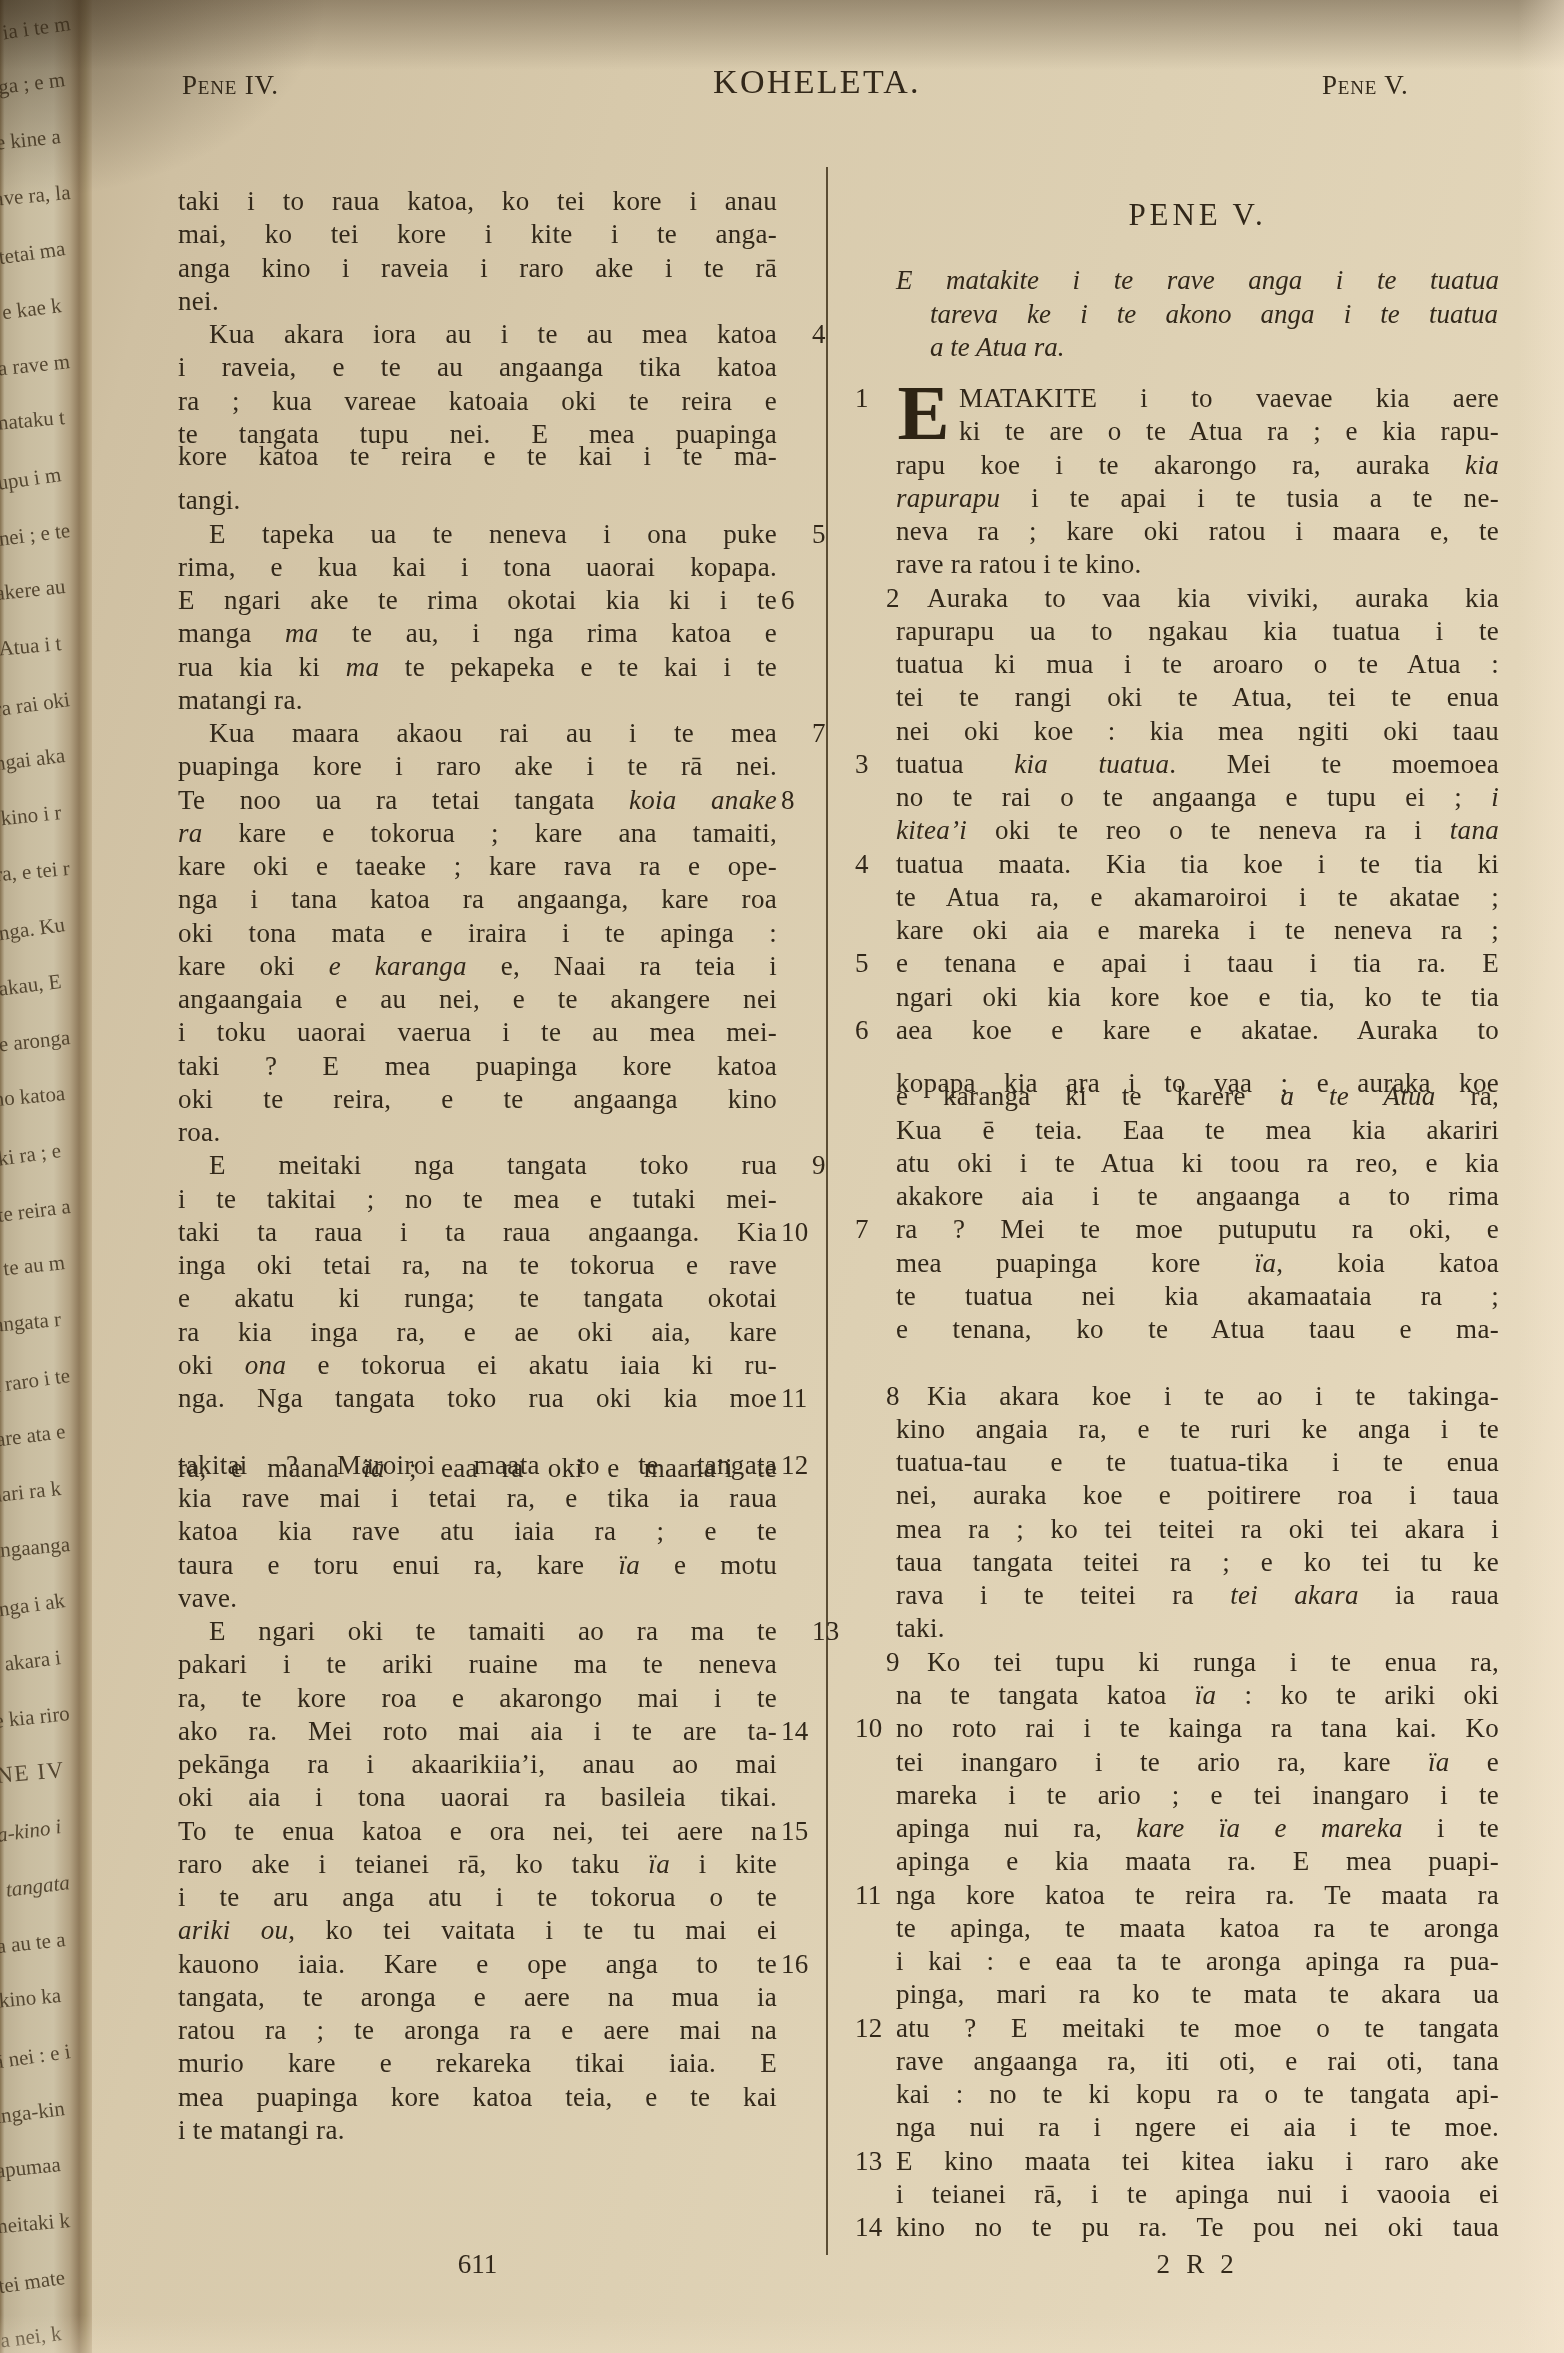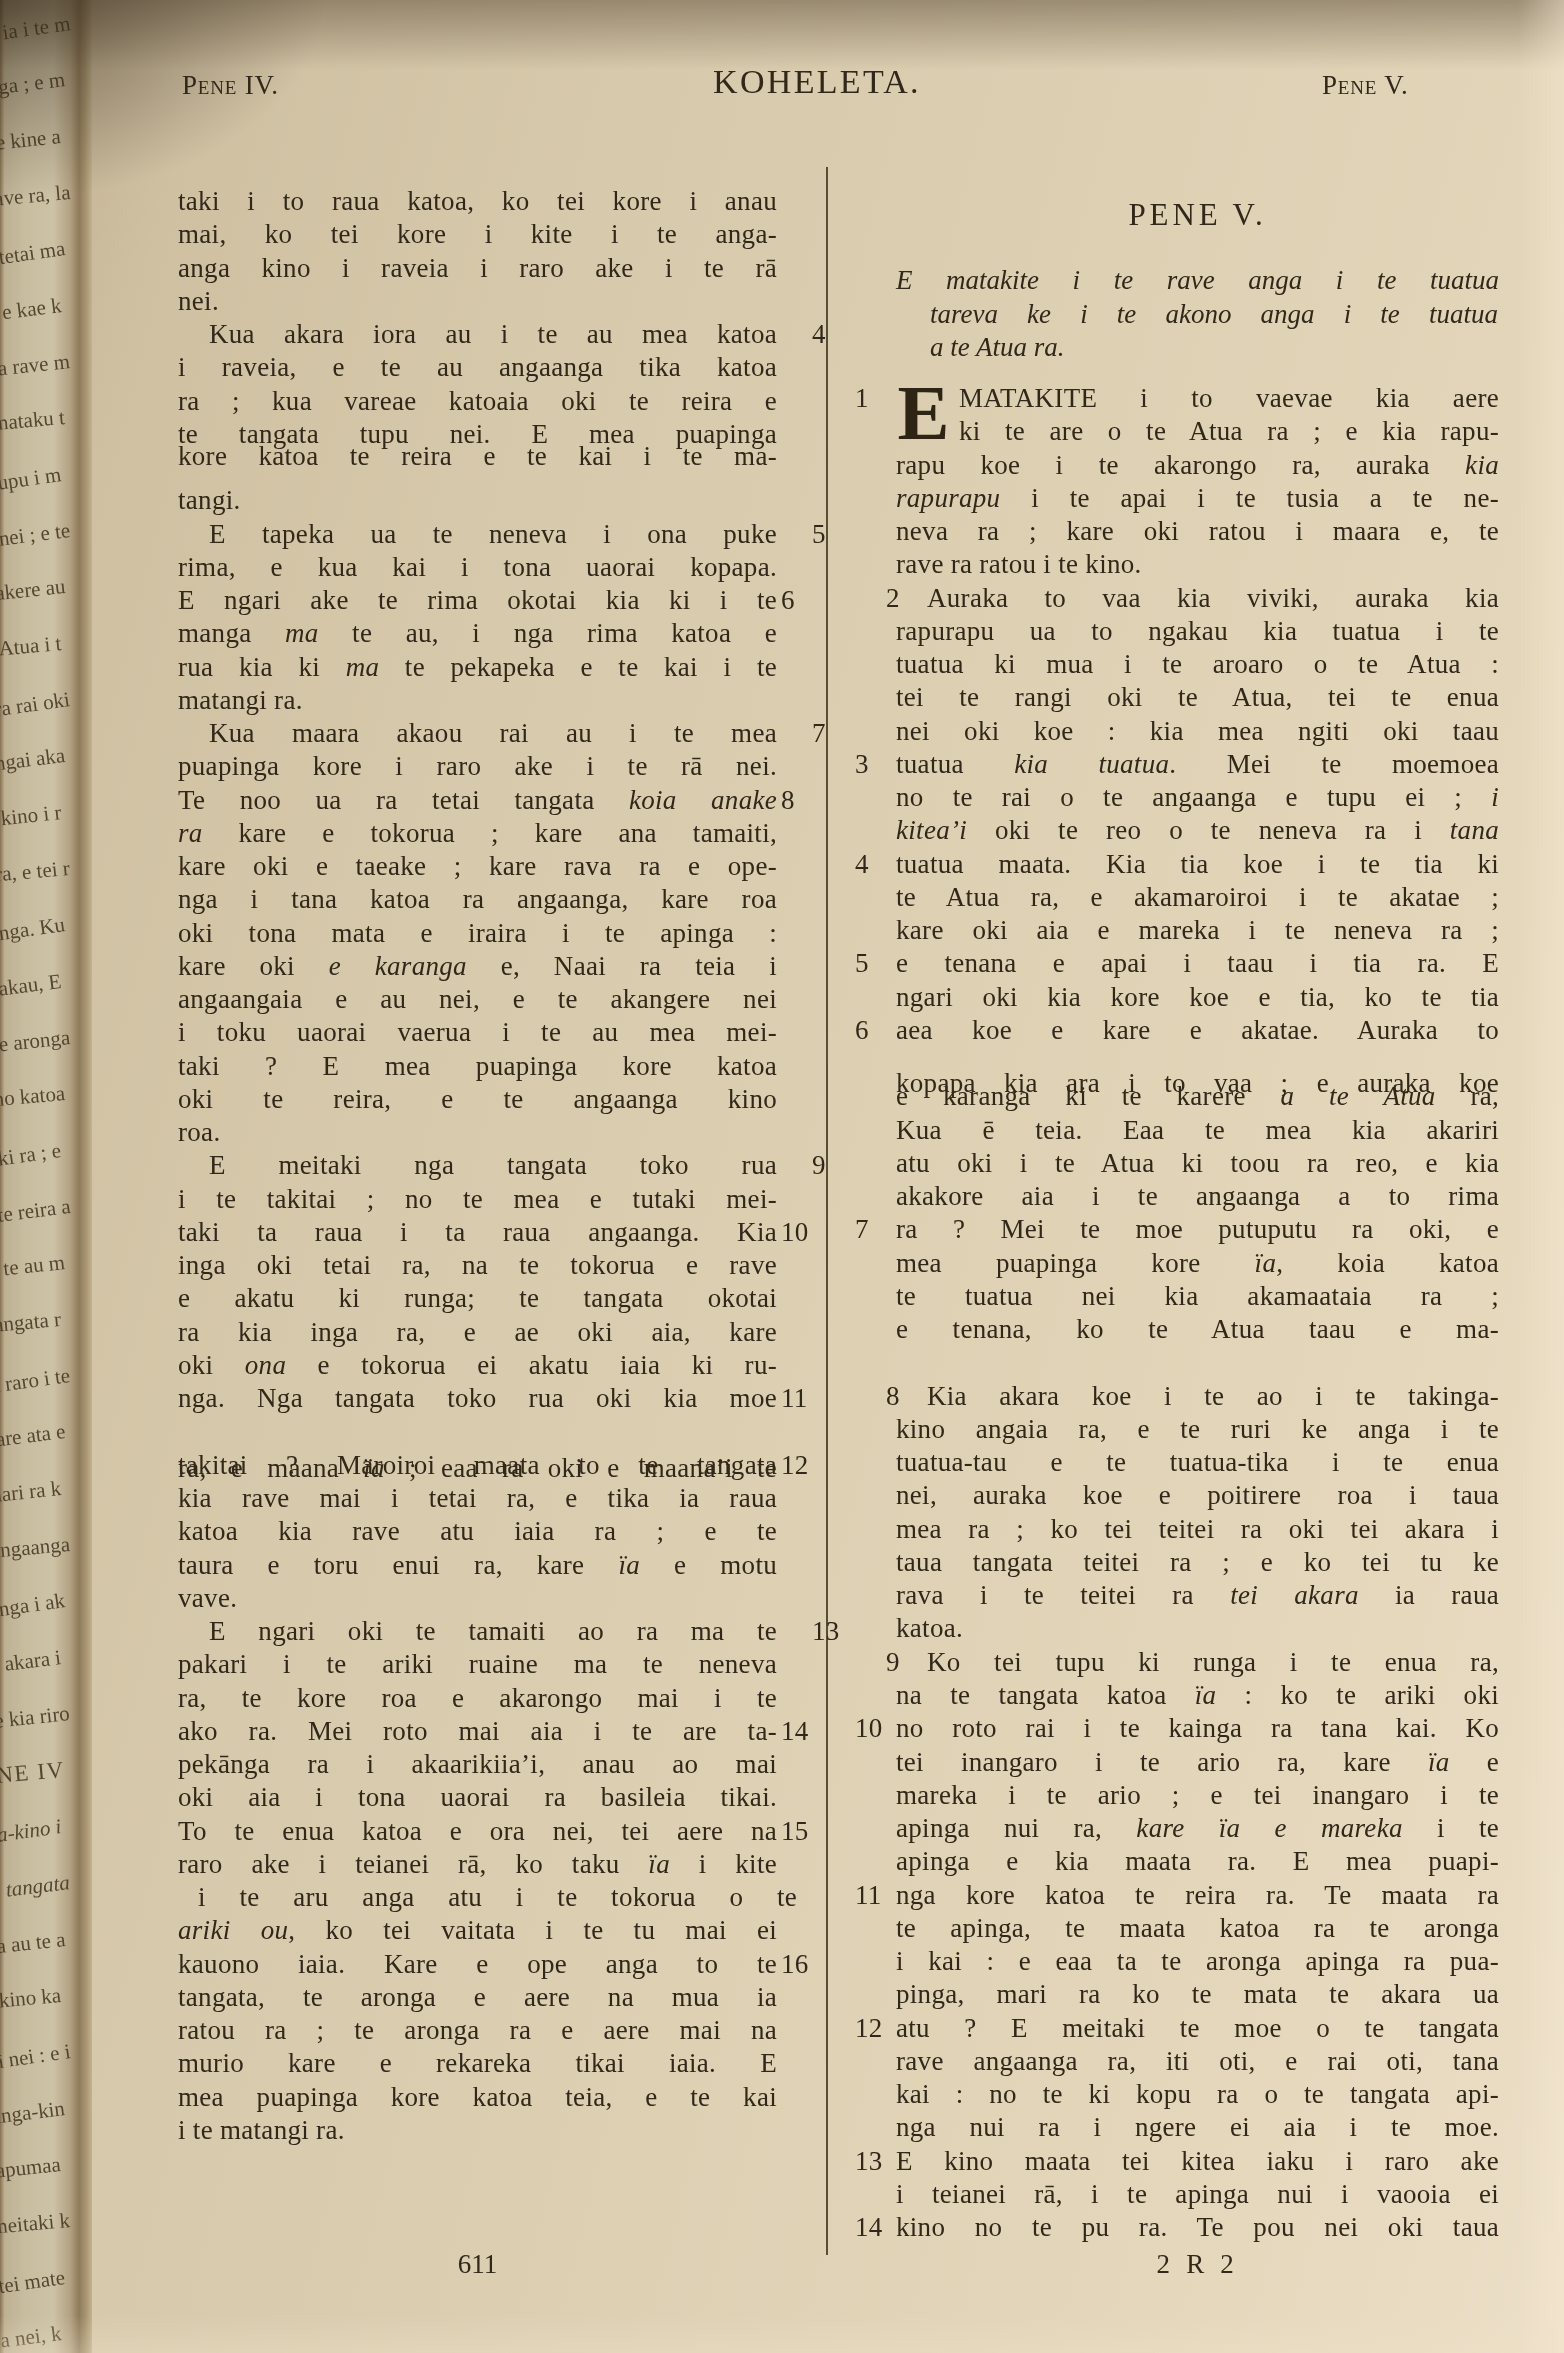--- a/index.html
+++ b/index.html
@@ -182,21 +182,21 @@
       <div class="bl" style="top: 1364px;"><span>taura e toru enui ra, kare </span><i>ïa</i><span> e motu</span></div>
       <div class="bl noj" style="top: 1397px;"><span>vave.</span></div>
       <div class="bl ind" style="top: 1430px;"><span>E ngari oki te tamaiti ao ra ma te</span><span class="vn vr">13</span></div>
       <div class="bl" style="top: 1463px;"><span>pakari i te ariki ruaine ma te neneva</span></div>
       <div class="bl" style="top: 1497px;"><span>ra, te kore roa e akarongo mai i te</span></div>
       <div class="bl" style="top: 1530px;"><span>ako ra.  Mei roto mai aia i te are ta-</span><span class="vn vr">14</span></div>
       <div class="bl" style="top: 1563px;"><span>pekānga ra i akaarikiia’i, anau ao mai</span></div>
       <div class="bl" style="top: 1596px;"><span>oki aia i tona uaorai ra basileia tikai.</span></div>
       <div class="bl" style="top: 1630px;"><span>To te enua katoa e ora nei, tei aere na</span><span class="vn vr">15</span></div>
       <div class="bl" style="top: 1663px;"><span>raro ake i teianei rā, ko taku </span><i>ïa</i><span> i kite</span></div>
-      <div class="bl" style="top: 1696px; margin-left: 20px;"><span>i te aru anga atu i te tokorua o te</span></div>
+      <div class="bl" style="top: 1696px;"><span>i te aru anga atu i te tokorua o te</span></div>
       <div class="bl" style="top: 1729px;"><i>ariki ou</i><span>, ko tei vaitata i te tu mai ei</span></div>
       <div class="bl" style="top: 1763px;"><span>kauono iaia.   Kare e ope anga to te</span><span class="vn vr">16</span></div>
       <div class="bl" style="top: 1796px;"><span>tangata, te aronga e aere na mua ia</span></div>
       <div class="bl" style="top: 1829px;"><span>ratou ra ;  te aronga ra e aere mai na</span></div>
       <div class="bl" style="top: 1862px;"><span>murio kare e rekareka tikai iaia.   E</span></div>
       <div class="bl" style="top: 1896px;"><span>mea puapinga kore katoa teia, e te kai</span></div>
       <div class="bl noj" style="top: 1929px;"><span>i te matangi ra.</span></div>
     </div>
   <div class="col" id="rightcol">
     <div id="dropcap">E</div>
@@ -229,21 +229,21 @@
       <div class="bl" style="top: 865px;"><span>mea puapinga kore </span><i>ïa</i><span>, koia katoa</span></div>
       <div class="bl" style="top: 898px;"><span>te tuatua nei kia akamaataia ra ;</span></div>
       <div class="bl" style="top: 931px;"><span>e tenana, ko te Atua taau e ma-</span></div>
       <div class="bl ind" style="top: 998px;"><span>Kia akara koe i te ao i te takinga-</span><span class="vn vl">8</span></div>
       <div class="bl" style="top: 1031px;"><span>kino angaia ra, e te ruri ke anga i te</span></div>
       <div class="bl" style="top: 1097px;"><span>nei, auraka koe e poitirere roa i taua</span></div>
       <div class="bl" style="top: 1064px;"><span>tuatua-tau e te tuatua-tika i te enua</span></div>
       <div class="bl" style="top: 1131px;"><span>mea ra ;  ko tei teitei ra oki tei akara i</span></div>
       <div class="bl" style="top: 1164px;"><span>taua tangata teitei ra ;  e ko tei tu ke</span></div>
       <div class="bl" style="top: 1197px;"><span>rava i te teitei ra </span><i>tei akara</i><span> ia raua</span></div>
-      <div class="bl noj" style="top: 1230px;"><span>katoa.</span></div>
+      <div class="bl noj" style="top: 1230px;"><span>taki.</span></div>
       <div class="bl ind" style="top: 1264px;"><span>Ko tei tupu ki runga i te enua ra,</span><span class="vn vl">9</span></div>
       <div class="bl" style="top: 1297px;"><span>na te tangata katoa </span><i>ïa</i><span> :  ko te ariki oki</span></div>
       <div class="bl" style="top: 1330px;"><span>no roto rai i te kainga ra tana kai.  Ko</span><span class="vn vl">10</span></div>
       <div class="bl" style="top: 1364px;"><span>tei inangaro i te ario ra, kare </span><i>ïa</i><span> e</span></div>
       <div class="bl" style="top: 1397px;"><span>mareka i te ario ;  e tei inangaro i te</span></div>
       <div class="bl" style="top: 1463px;"><span>apinga e kia maata ra.   E mea puapi-</span></div>
       <div class="bl" style="top: 1430px;"><span>apinga nui ra, </span><i>kare ïa e mareka</i><span> i te</span></div>
       <div class="bl" style="top: 1497px;"><span>nga kore katoa te reira ra.  Te maata ra</span><span class="vn vl">11</span></div>
       <div class="bl" style="top: 1530px;"><span>te apinga, te maata katoa ra te aronga</span></div>
       <div class="bl" style="top: 1563px;"><span>i kai :  e eaa ta te aronga apinga ra pua-</span></div>

